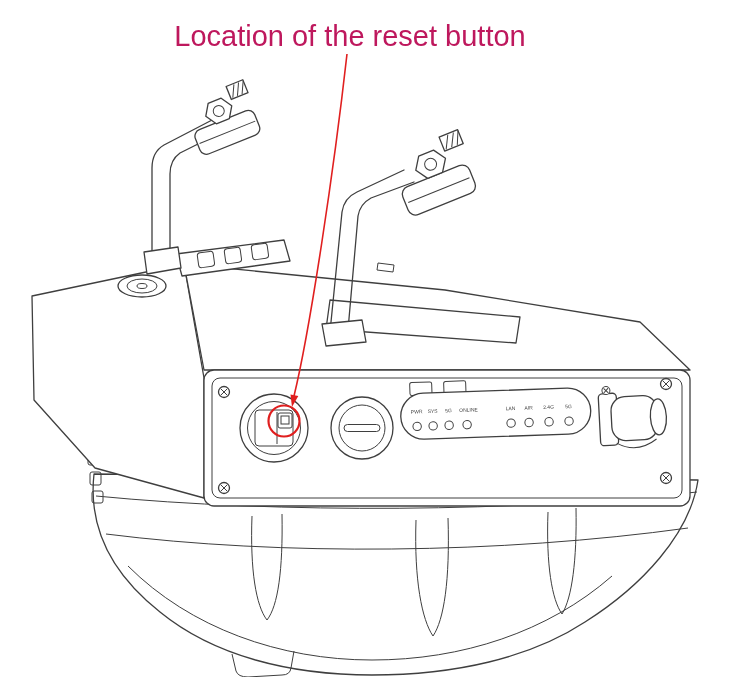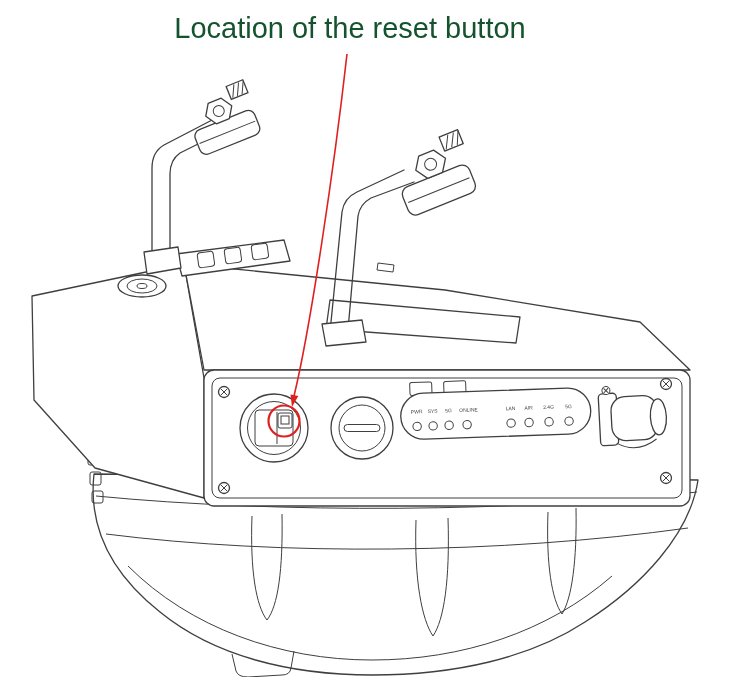--- a/index.html
+++ b/index.html
@@ -1,20 +1,20 @@
 <!DOCTYPE html>
 <html style="--line: #3f3f3f; --accent: #e01f1f;"><head>
 <meta charset="utf-8">
 <style>
   :root { --line:#3f3f3f; --accent:#e01f1f; }
   html,body { margin:0; padding:0; background:#ffffff; }
   .stage { position:relative; width:733px; height:677px; background:#fff; overflow:hidden;
            font-family:"Liberation Sans", sans-serif; }
-  .caption { position:absolute; top:12px; left:350px; transform:translateX(-50%);
-             font-size:29px; color:#14532d; white-space:nowrap; font-weight:400; }
+  .caption { position:absolute; top:20px; left:350px; transform:translateX(-50%);
+             font-size:29px; color:#be185d; white-space:nowrap; font-weight:400; }
   svg { position:absolute; inset:0; }
   .ln    { stroke:var(--line); stroke-width:1.3; fill:none; stroke-linecap:round; stroke-linejoin:round; }
   .thin  { stroke:var(--line); stroke-width:1; fill:none; }
   .fw    { stroke:var(--line); stroke-width:1.3; fill:#ffffff; stroke-linejoin:round; }
   .fwthin{ stroke:var(--line); stroke-width:1; fill:#ffffff; }
   .red   { stroke:var(--accent); fill:none; }
   .redfill { fill:var(--accent); stroke:none; }
   .lbl   { font-family:"Liberation Sans", sans-serif; font-size:5px; fill:var(--line); }
 </style>
 </head>

